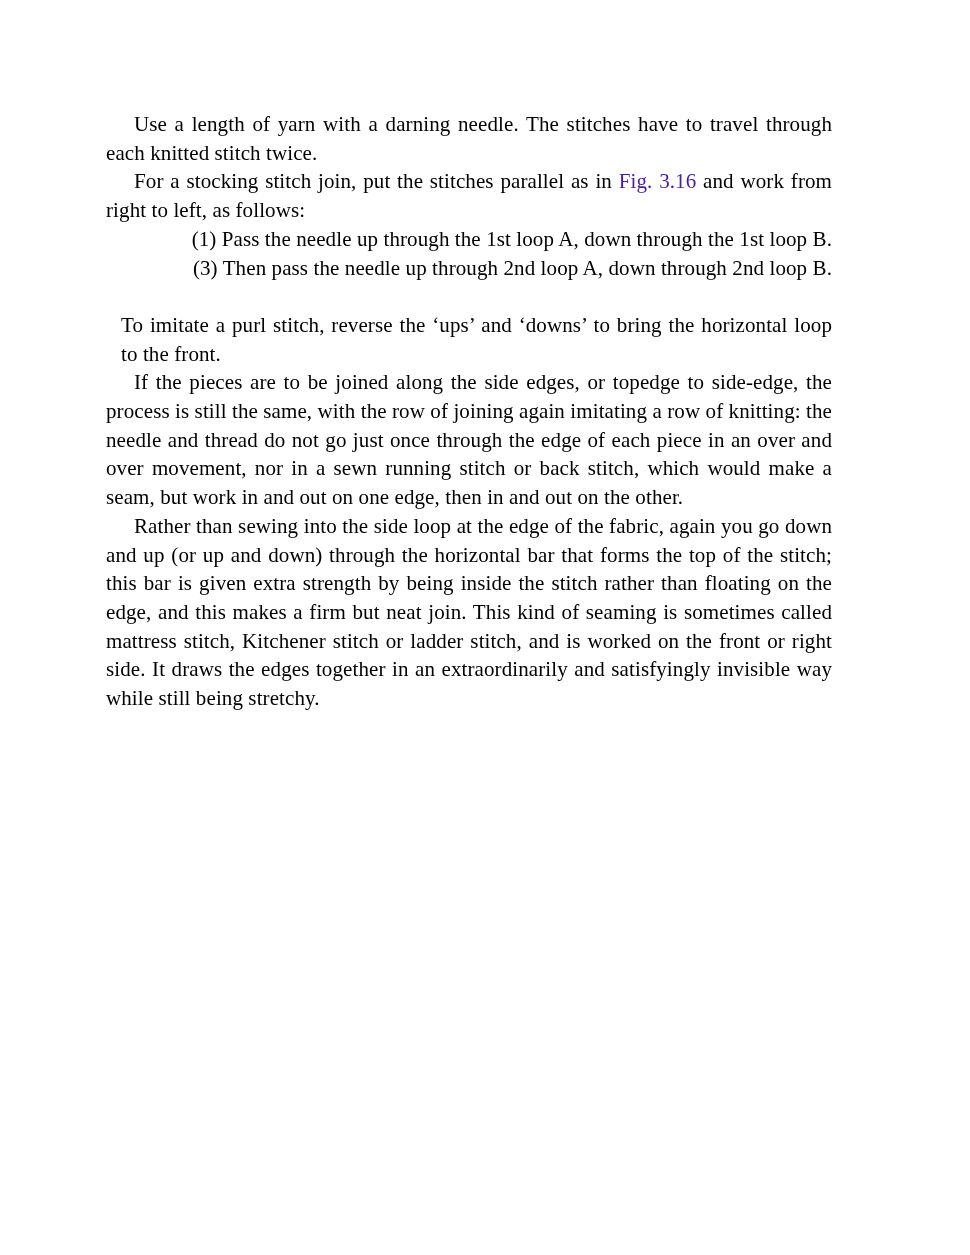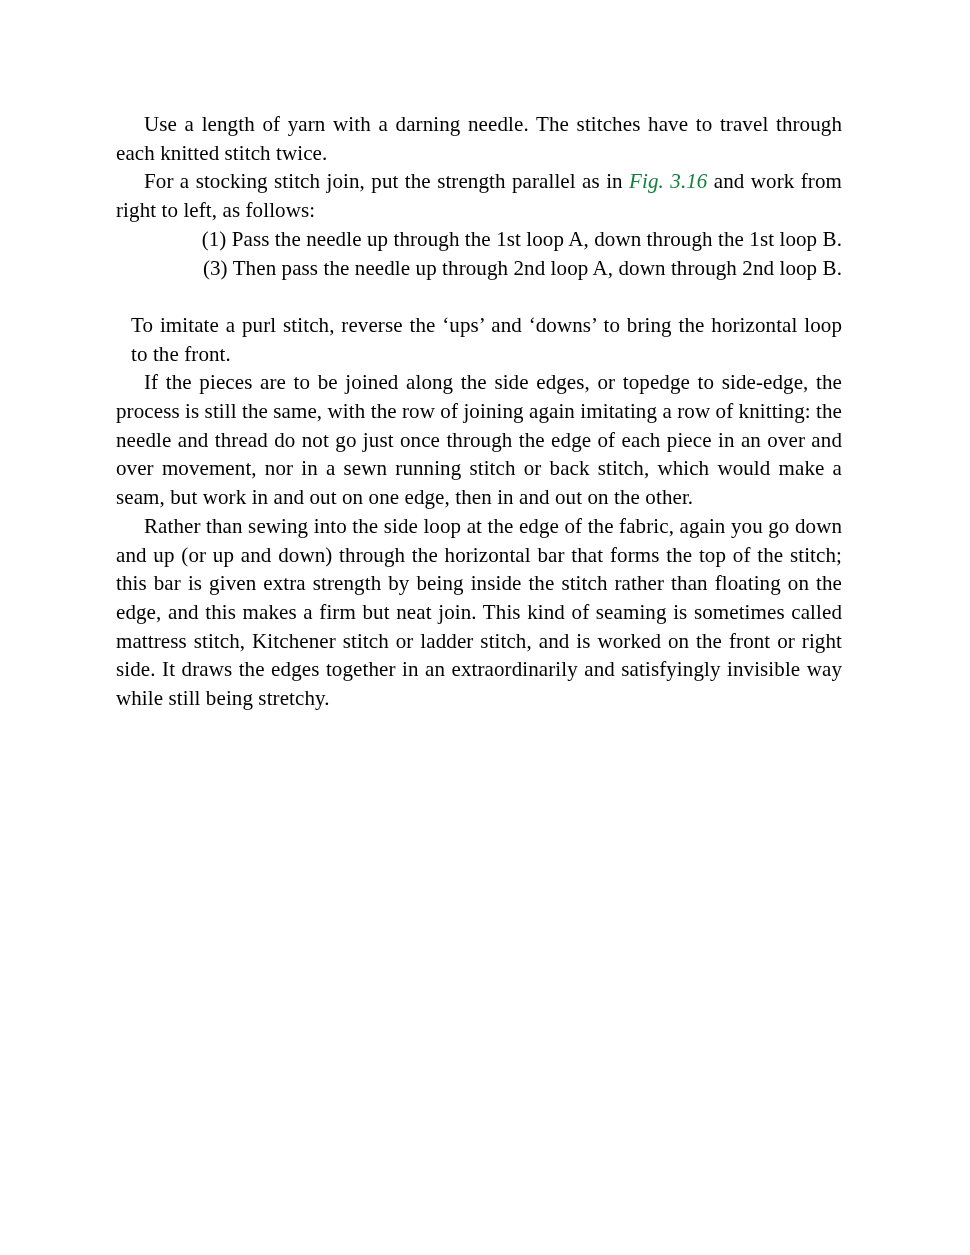--- a/index.html
+++ b/index.html
@@ -10,21 +10,21 @@
   body {
     width: 970px;
     height: 1255px;
     position: relative;
     font-family: "Liberation Serif", "DejaVu Serif", serif;
     color: #000000;
     overflow: hidden;
   }
   .text-block {
     position: absolute;
-    left: 116px;
+    left: 106px;
     top: 110px;
     width: 726px;
     font-size: 21px;
     line-height: 28.7px;
     letter-spacing: 0.1px;
   }
   .para {
     margin: 0;
     text-align: justify;
   }
@@ -35,34 +35,33 @@
     margin: 0;
     text-align: right;
     padding-left: 40px;
     text-indent: -40px;
   }
   .gap-top {
     margin-top: 28.7px;
     margin-left: 15px;
   }
   a.fig-link {
-    color: #15803d;
+    color: #4c1d95;
     text-decoration: none;
     cursor: pointer;
-    font-style: italic;
   }
 </style>
 </head>
 <body>
 
 <div class="text-block">
 
   <p class="para indent">Use a length of yarn with a darning needle. The stitches have to travel through each knitted stitch twice.</p>
 
-  <p class="para indent"><span>For a stocking stitch join, put the strength parallel as in </span><a class="fig-link" href="#">Fig. 3.16</a><span> and work from right to left, as follows:</span></p>
+  <p class="para indent"><span>For a stocking stitch join, put the stitches parallel as in </span><a class="fig-link" href="#">Fig. 3.16</a><span> and work from right to left, as follows:</span></p>
 
   <p class="step">(1) Pass the needle up through the 1st loop A, down through the 1st loop B.</p>
 
 
   <p class="step">(3) Then pass the needle up through 2nd loop A, down through 2nd loop B.</p>
 
 
   <p class="para gap-top">To imitate a purl stitch, reverse the ‘ups’ and ‘downs’ to bring the horizontal loop to the front.</p>
 
   <p class="para indent">If the pieces are to be joined along the side edges, or topedge to side-edge, the process is still the same, with the row of joining again imitating a row of knitting: the needle and thread do not go just once through the edge of each piece in an over and over movement, nor in a sewn running stitch or back stitch, which would make a seam, but work in and out on one edge, then in and out on the other.</p>

